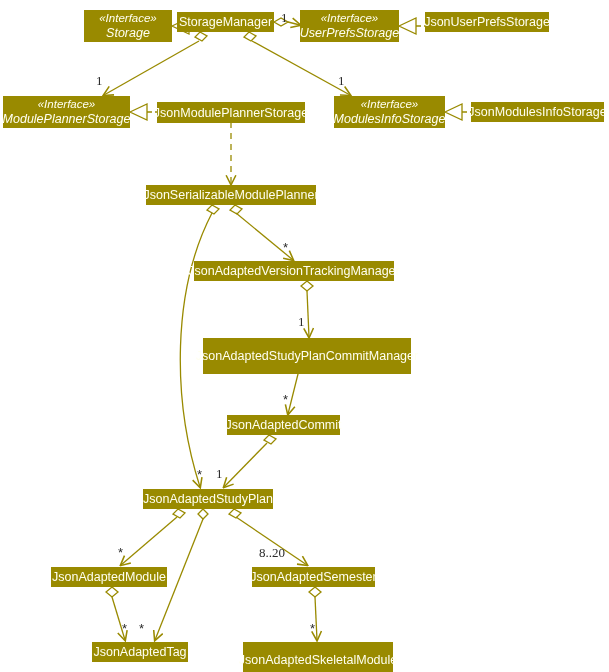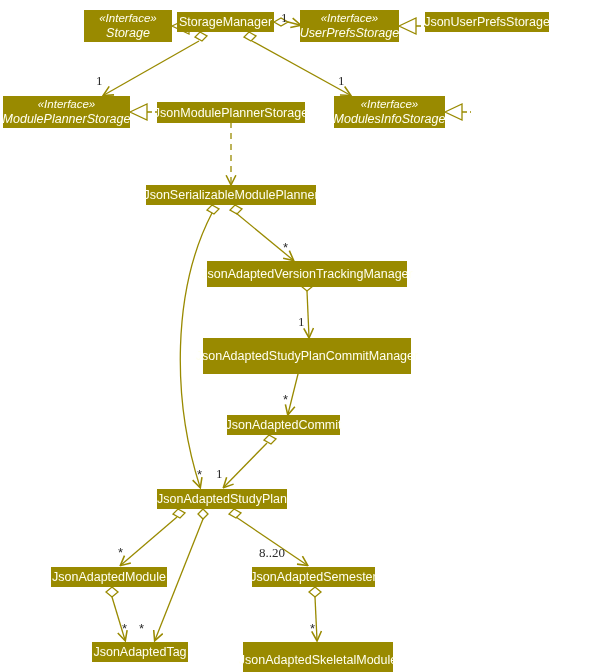--- a/index.html
+++ b/index.html
@@ -198,38 +198,41 @@
 
   <div class="uml-node" style="left:157px; top:102px; width:148px; height:21px;">
     <span>JsonModulePlannerStorage</span>
   </div>
 
   <div class="uml-node iface" style="left:334px; top:96px; width:111px; height:32px;">
     <span class="stereo">«Interface»</span>
     <span class="nm">ModulesInfoStorage</span>
   </div>
 
+  <div class="uml-node" style="left:471px; top:102px; width:133px; height:20px;">
+    <span>JsonModulesInfoStorage</span>
+  </div>
 
   <div class="uml-node" style="left:146px; top:185px; width:170px; height:20px;text-align:right;">
     <span>JsonSerializableModulePlanner</span>
   </div>
 
-  <div class="uml-node" style="left:207px; top:261px; width:200px; height:26px;">
+  <div class="uml-node" style="left:194px; top:261px; width:200px; height:20px;">
     <span>JsonAdaptedVersionTrackingManager</span>
   </div>
 
   <div class="uml-node" style="left:203px; top:338px; width:208px; height:36px;">
     <span>JsonAdaptedStudyPlanCommitManager</span>
   </div>
 
   <div class="uml-node" style="left:227px; top:415px; width:113px; height:20px;">
     <span>JsonAdaptedCommit</span>
   </div>
 
-  <div class="uml-node" style="left:143px; top:489px; width:130px; height:20px;margin-left:14px;">
+  <div class="uml-node" style="left:143px; top:489px; width:130px; height:20px;">
     <span>JsonAdaptedStudyPlan</span>
   </div>
 
   <div class="uml-node" style="left:51px; top:567px; width:116px; height:20px;">
     <span>JsonAdaptedModule</span>
   </div>
 
   <div class="uml-node" style="left:252px; top:567px; width:123px; height:20px;">
     <span>JsonAdaptedSemester</span>
   </div>

